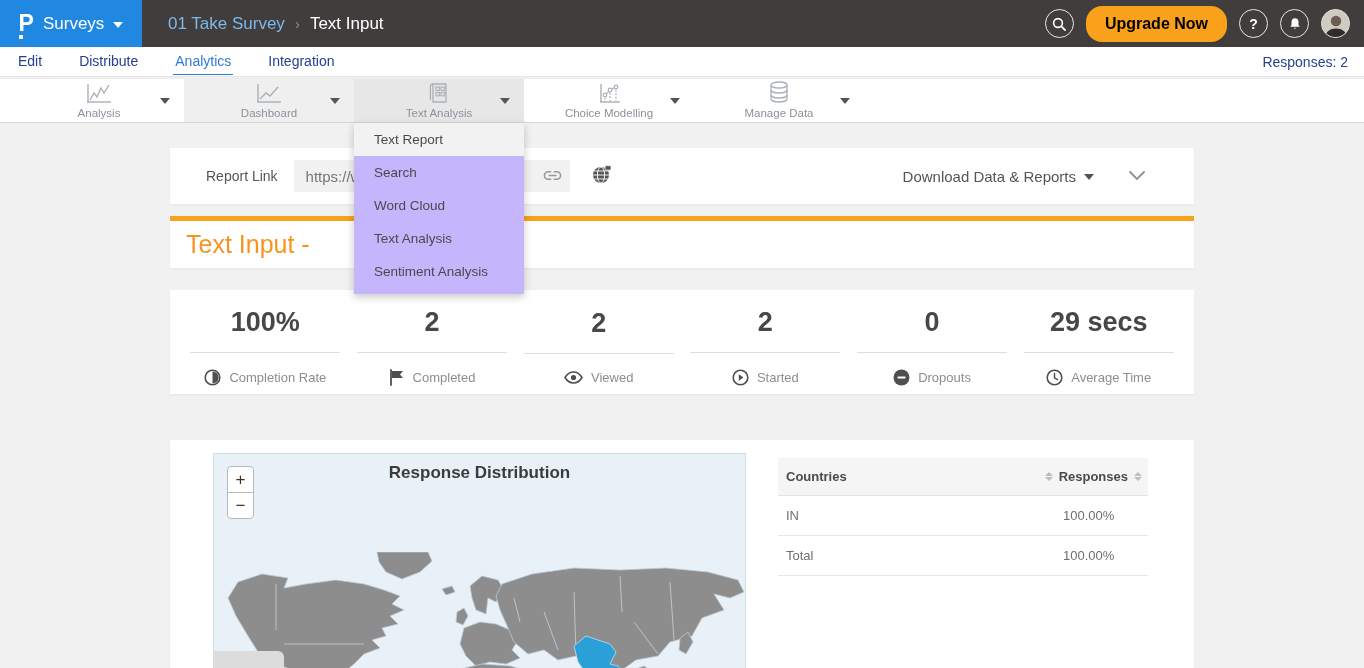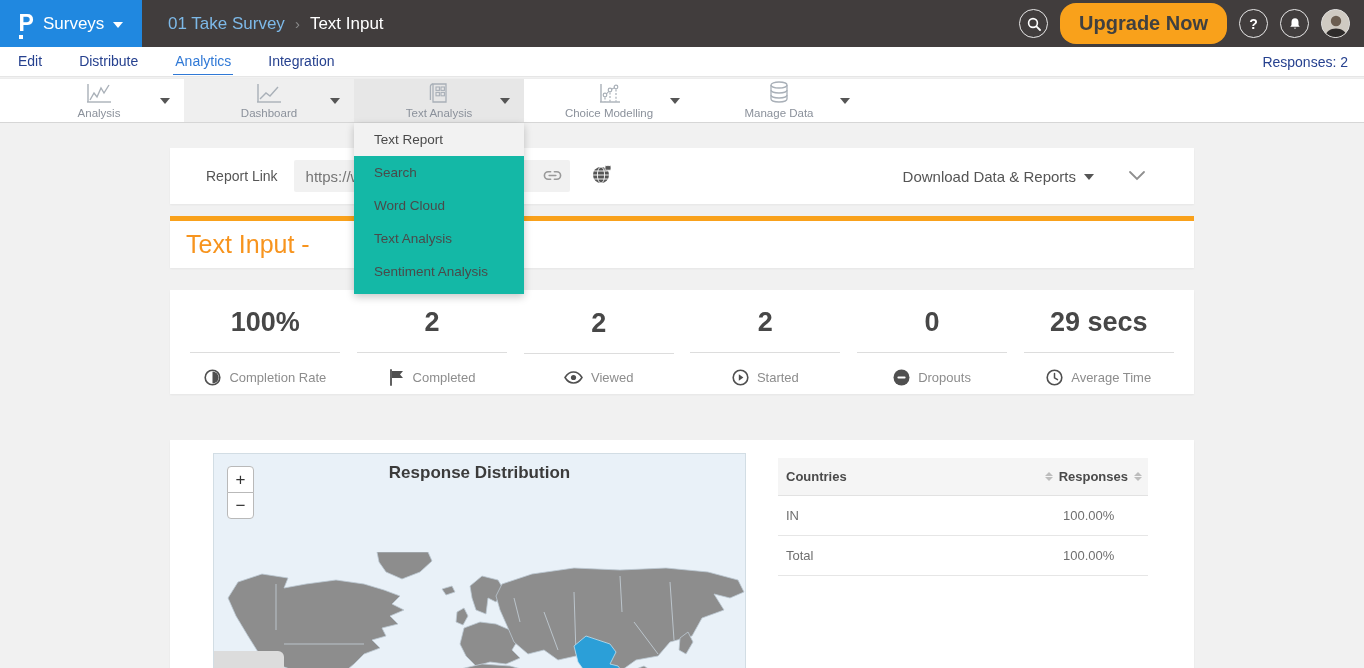--- a/index.html
+++ b/index.html
@@ -13,40 +13,40 @@
   .logo-p { position:relative; color:#fff; font-size:23px; font-weight:bold; line-height:1; }
   .logo-p::after { content:""; position:absolute; left:0px; bottom:-4px; width:4px; height:4px; background:#fff; }
   .product-name { color:#fff; font-size:17px; }
   .caret-down { width:0; height:0; border-left:5px solid transparent; border-right:5px solid transparent; border-top:6px solid #fff; margin-top:2px; }
   .breadcrumb { display:flex; align-items:center; gap:10px; margin-left:26px; font-size:17px; }
   .crumb-survey { color:#7db9e8; cursor:pointer; }
   .crumb-sep { color:#8a8a8a; font-size:15px; }
   .crumb-page { color:#ffffff; }
   .header-right { margin-left:auto; display:flex; align-items:center; gap:12px; padding-right:14px; }
   .circle-btn { width:29px; height:29px; border:1.5px solid #e8e8e8; border-radius:50%; display:flex; align-items:center; justify-content:center; color:#fff; font-size:14px; font-weight:bold; cursor:pointer; background:transparent; }
-  .upgrade-btn { background:#f9a11b; border:none; color:#404040; font-weight:bold; font-size:20px; padding:9px 19px; border-radius:16px; cursor:pointer; font-family:"Liberation Sans",sans-serif; }
+  .upgrade-btn { background:#f9a11b; border:none; color:#000000; font-weight:bold; font-size:16px; padding:9px 19px; border-radius:16px; cursor:pointer; font-family:"Liberation Sans",sans-serif; }
   .avatar { width:29px; height:29px; border-radius:50%; overflow:hidden; background:#cfcac2; border:1px solid #e8e8e8; cursor:pointer; }
 
   
   .subnav { position:absolute; left:0; top:47px; width:1364px; height:30px; background:#fff; display:flex; align-items:center; padding:0 16px; border-bottom:1px solid #e6e6e6; }
   .subnav-item { font-size:14px; color:#26418f; margin-right:33px; cursor:pointer; padding:5px 2px 6px; font-weight:500; }
   .subnav-item.active { color:#3079d6; border-bottom:1px solid #3079d6; padding-bottom:5px; }
   .responses-count { margin-left:auto; font-size:14px; color:#26418f; font-weight:500; }
 
   
   .toolbar { position:absolute; left:0; top:78px; width:1364px; height:45px; background:#fff; border-bottom:1px solid #d6d6d6; border-top:1px solid #ededed; display:flex; padding-left:14px; }
   .tool-tab { position:relative; width:170px; height:100%; display:flex; flex-direction:column; align-items:center; justify-content:center; cursor:pointer; }
   .tool-tab.shade { background:#efefef; }
   .tool-tab.open { background:#e7e7e7; }
   .tool-tab .tab-icon { height:22px; display:flex; align-items:flex-end; justify-content:center; }
   .tool-tab .tab-label { font-size:11.5px; color:#8b919b; margin-top:3px; }
   .tab-caret { position:absolute; right:14px; top:19px; width:0; height:0; border-left:5px solid transparent; border-right:5px solid transparent; border-top:6px solid #555; }
 
   
-  .dropdown { position:absolute; left:354px; top:123px; width:170px; background:#14b8a6; box-shadow:0 3px 8px rgba(0,0,0,.22); z-index:50; padding-bottom:6px; }
+  .dropdown { position:absolute; left:354px; top:123px; width:170px; background:#c4b5fd; box-shadow:0 3px 8px rgba(0,0,0,.22); z-index:50; padding-bottom:6px; }
   .dropdown-item { height:33px; display:flex; align-items:center; padding-left:20px; font-size:13.5px; color:#4a4a4a; cursor:pointer; }
   .dropdown-item.highlight { background:#f2f2f2; }
 
   
   .card { position:absolute; left:170px; width:1024px; background:#fff; box-shadow:0 1px 2px rgba(0,0,0,.05); }
 
   .report-card { top:148px; height:56px; display:flex; align-items:center; }
   .report-label { font-size:14px; color:#555; margin-left:36px; white-space:nowrap; }
   .url-box { position:relative; margin-left:16px; width:276px; height:32px; background:#f1f1f1; border-radius:2px; display:flex; align-items:center; }
   .url-input { border:none; background:transparent; outline:none; font-size:15px; color:#767676; padding-left:12px; width:230px; font-family:"Liberation Sans",sans-serif; }

